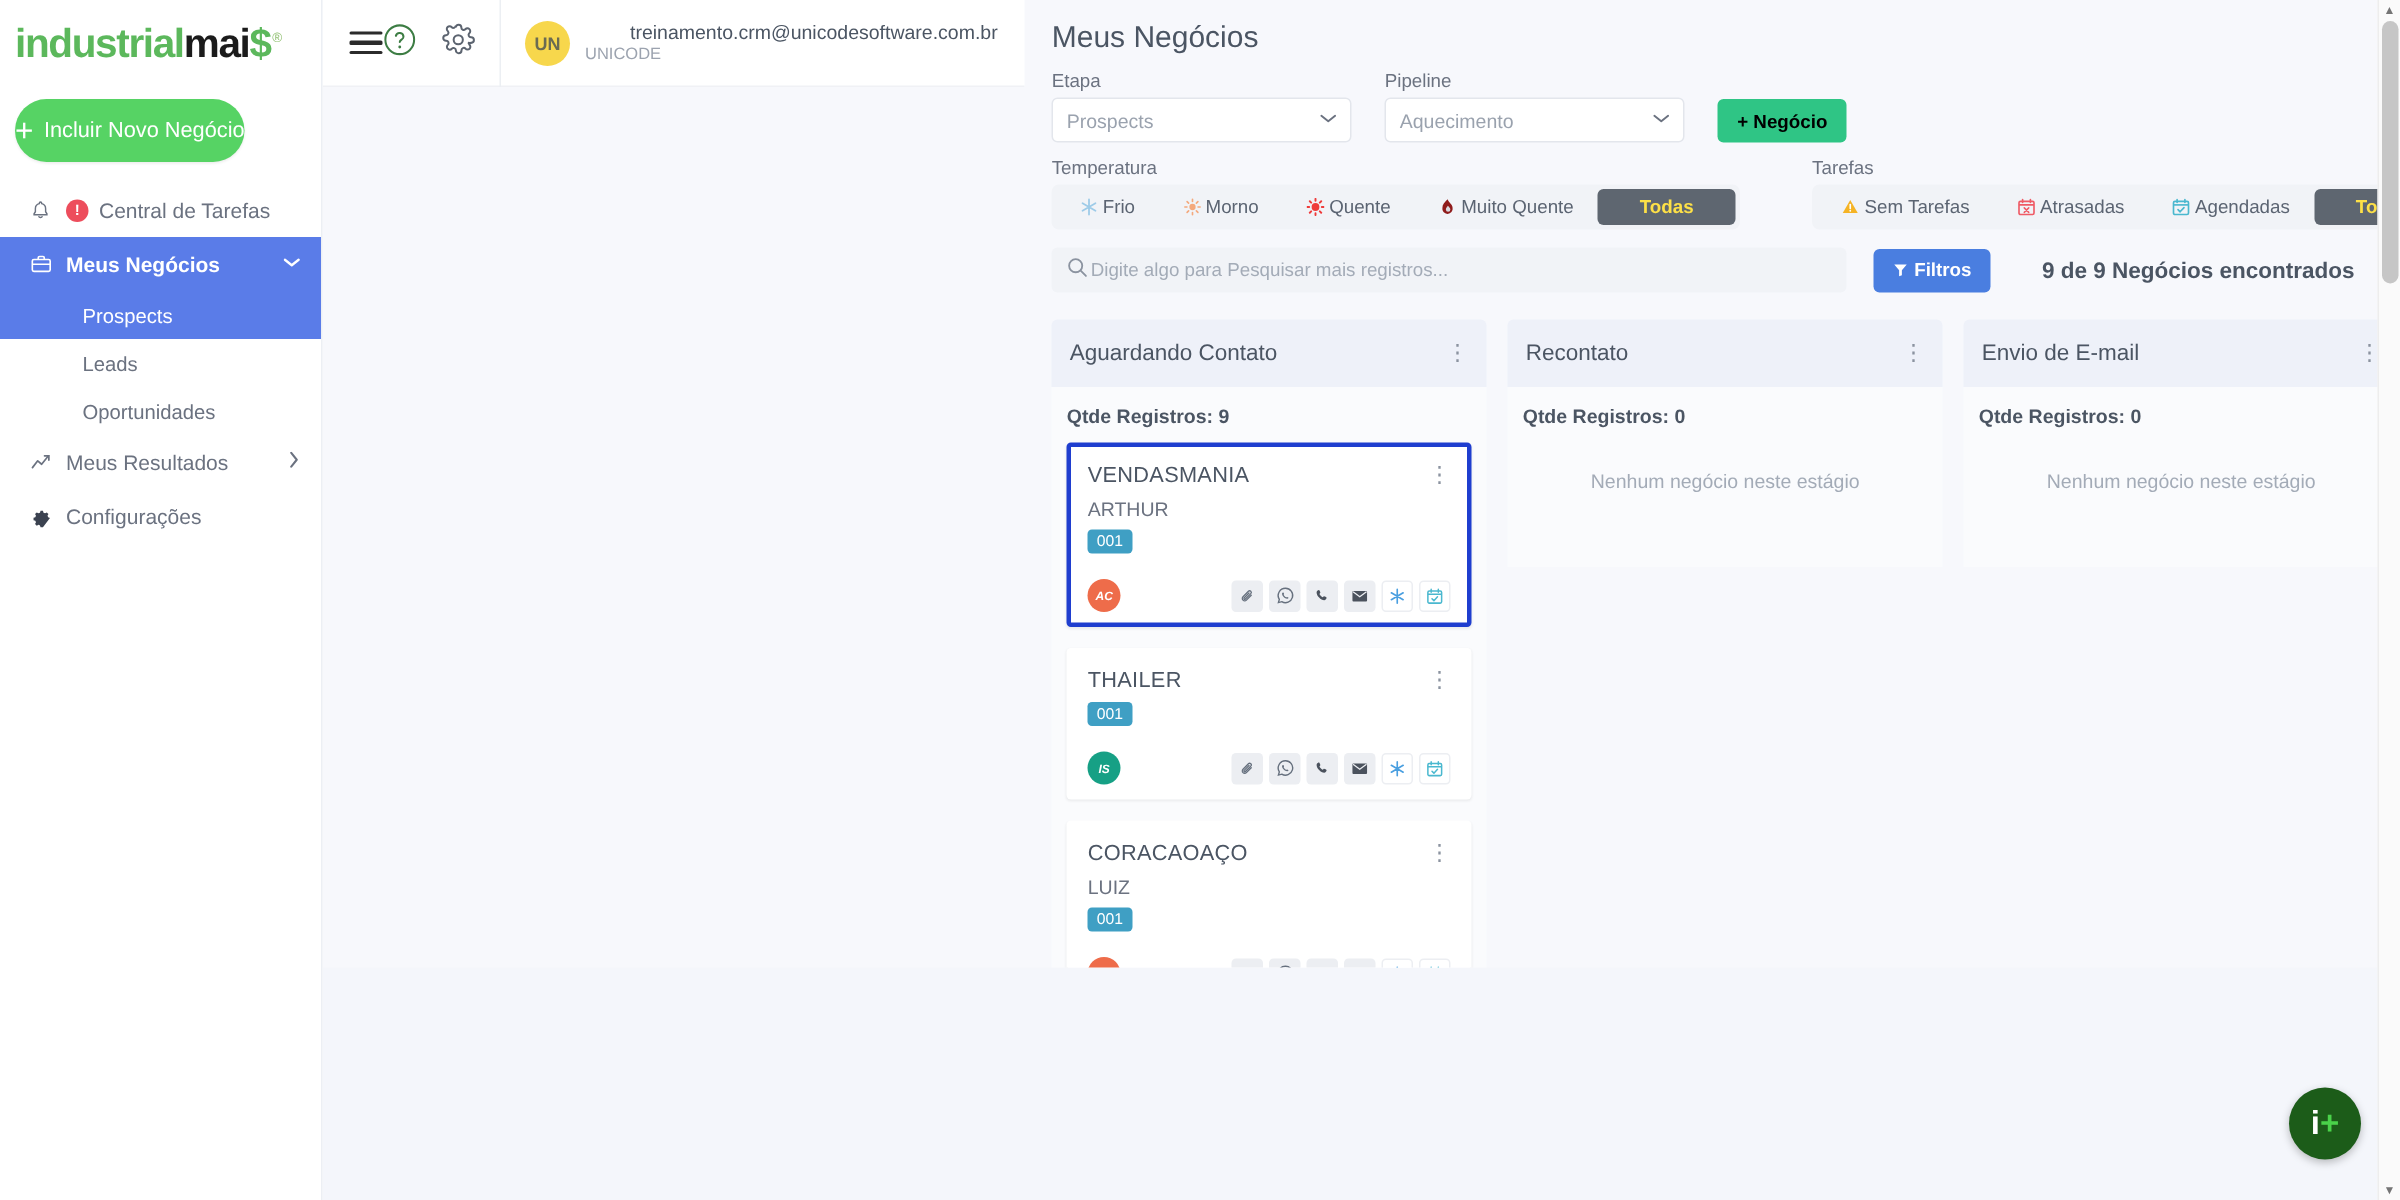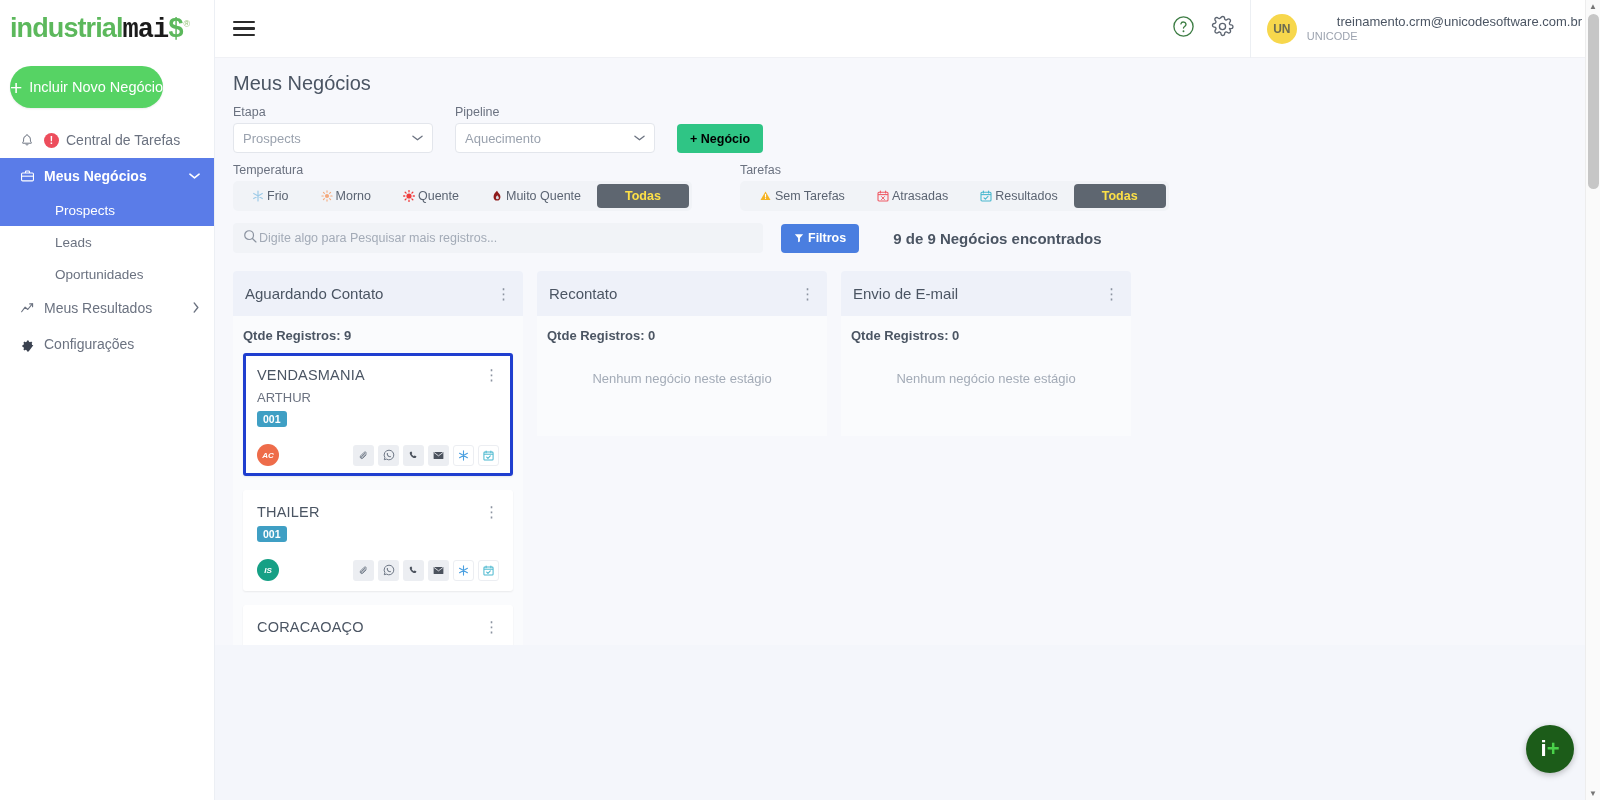--- a/index.html
+++ b/index.html
@@ -19,21 +19,21 @@
   }
   .logo-wrap {
     height: 58px; display: flex; align-items: center;
     padding-left: 10px;
   }
   .logo {
     font-size: 27px; font-weight: bold; letter-spacing: -0.9px;
     position: relative; white-space: nowrap;
   }
   .logo .g { color: #5cb85c; }
-  .logo .d { color: #1b1b1b; font-family: Liberation Mono, monospace; }
+  .logo .d { color: #1b1b1b; }
   .logo .reg {
     font-size: 9px; vertical-align: super; color: #8fbf6f;
     font-weight: normal; margin-left: 1px;
   }
   .new-deal-btn {
     margin: 8px 10px 0 10px; height: 42px; border-radius: 24px;
     background: #56d364; color: #ffffff; border: none;
     display: flex; align-items: center; justify-content: center;
     font-size: 14.5px; font-weight: 500; cursor: pointer;
     box-shadow: 0 1px 2px rgba(0,0,0,.08);
@@ -60,21 +60,21 @@
     padding-left: 55px; font-size: 13.5px; color: #6b7280; cursor: pointer;
   }
   .sub-item.sel { background: #5a7ce8; color: #ffffff; }
   .tarefa-badge {
     width: 15px; height: 15px; border-radius: 50%; background: #ed4d5c;
     color: #fff; font-size: 10px; font-weight: bold; line-height: 15px;
     text-align: center; margin-right: 7px; flex: 0 0 15px;
   }
 
   
-  .main { flex: 1; height: 645px; display: flex; flex-direction: column; min-width: 0; background: #f7f8fc; }
+  .main { flex: 1; height: 645px; display: flex; flex-direction: row; min-width: 0; background: #f7f8fc; }
 
   .topbar {
     height: 58px; background: #ffffff; display: flex; align-items: center;
     flex: 0 0 58px; border-bottom: 1px solid #f0f1f5;
   }
   .hamburger { width: 22px; margin-left: 18px; cursor: pointer; }
   .hamburger span { display: block; height: 2.5px; background: #2b2b2b; margin: 4px 0; border-radius: 1px; }
   .top-right { margin-left: auto; display: flex; align-items: center; height: 58px; }
   .help-icon, .gear-icon { margin-right: 16px; cursor: pointer; }
   .user-box {
@@ -160,21 +160,21 @@
     background: #ffffff; border-radius: 3px; padding: 14px 14px 10px 14px;
     margin-bottom: 14px; box-shadow: 0 1px 2px rgba(0,0,0,.07); cursor: pointer;
   }
   .card.selected { border: 3px solid #1f3ecf; padding: 11px 11px 7px 11px; }
   .card-top { display: flex; align-items: flex-start; }
   .card-title { font-size: 14.5px; color: #4b5563; letter-spacing: .2px; }
   .card-dots { margin-left: auto; color: #8b93a0; font-size: 15px; cursor: pointer; line-height: 1; }
   .card-sub { font-size: 13px; color: #6b7280; margin-top: 7px; }
   .card-badge {
     display: inline-block; background: #3f9fc4; color: #fff; font-size: 10.5px;
-    font-weight: bold; border-radius: 3px; padding: 2px 6px; margin-top: 6px;
+    font-weight: normal; border-radius: 3px; padding: 2px 6px; margin-top: 6px;
   }
   .card-foot { display: flex; align-items: center; margin-top: 17px; }
   .card-avatar {
     width: 22px; height: 22px; border-radius: 50%; color: #fff;
     font-size: 8px; font-weight: bold; display: flex;
     align-items: center; justify-content: center; font-style: italic;
   }
   .act-icons { margin-left: auto; display: flex; gap: 4px; }
   .act {
     width: 21px; height: 21px; border-radius: 3px; background: #eceef2;
@@ -425,21 +425,21 @@
             </div>
             <div class="toggle-btn">
               <span class="t-ico">
                 <svg width="12" height="12" viewBox="0 0 12 12">
                     <rect x="1" y="2.2" width="10" height="8.8" rx="1" fill="none" stroke="#4ab8cf" stroke-width="1.1"></rect>
                     <path d="M1 4.6h10" stroke="#4ab8cf" stroke-width="1.1"></path>
                     <path d="M3.4 1v2M8.6 1v2" stroke="#4ab8cf" stroke-width="1.1" stroke-linecap="round"></path>
                     <path d="M4 7.8l1.4 1.4 2.6-2.8" fill="none" stroke="#4ab8cf" stroke-width="1.1" stroke-linecap="round" stroke-linejoin="round"></path>
                   </svg>
               </span>
-              <span>Resultados</span>
+              <span>Agendadas</span>
             </div>
             <div class="toggle-btn active">Todas</div>
           </div>
         </div>
 
       </div>
 
       <div class="search-row">
         <div class="search-box">
           <span>

